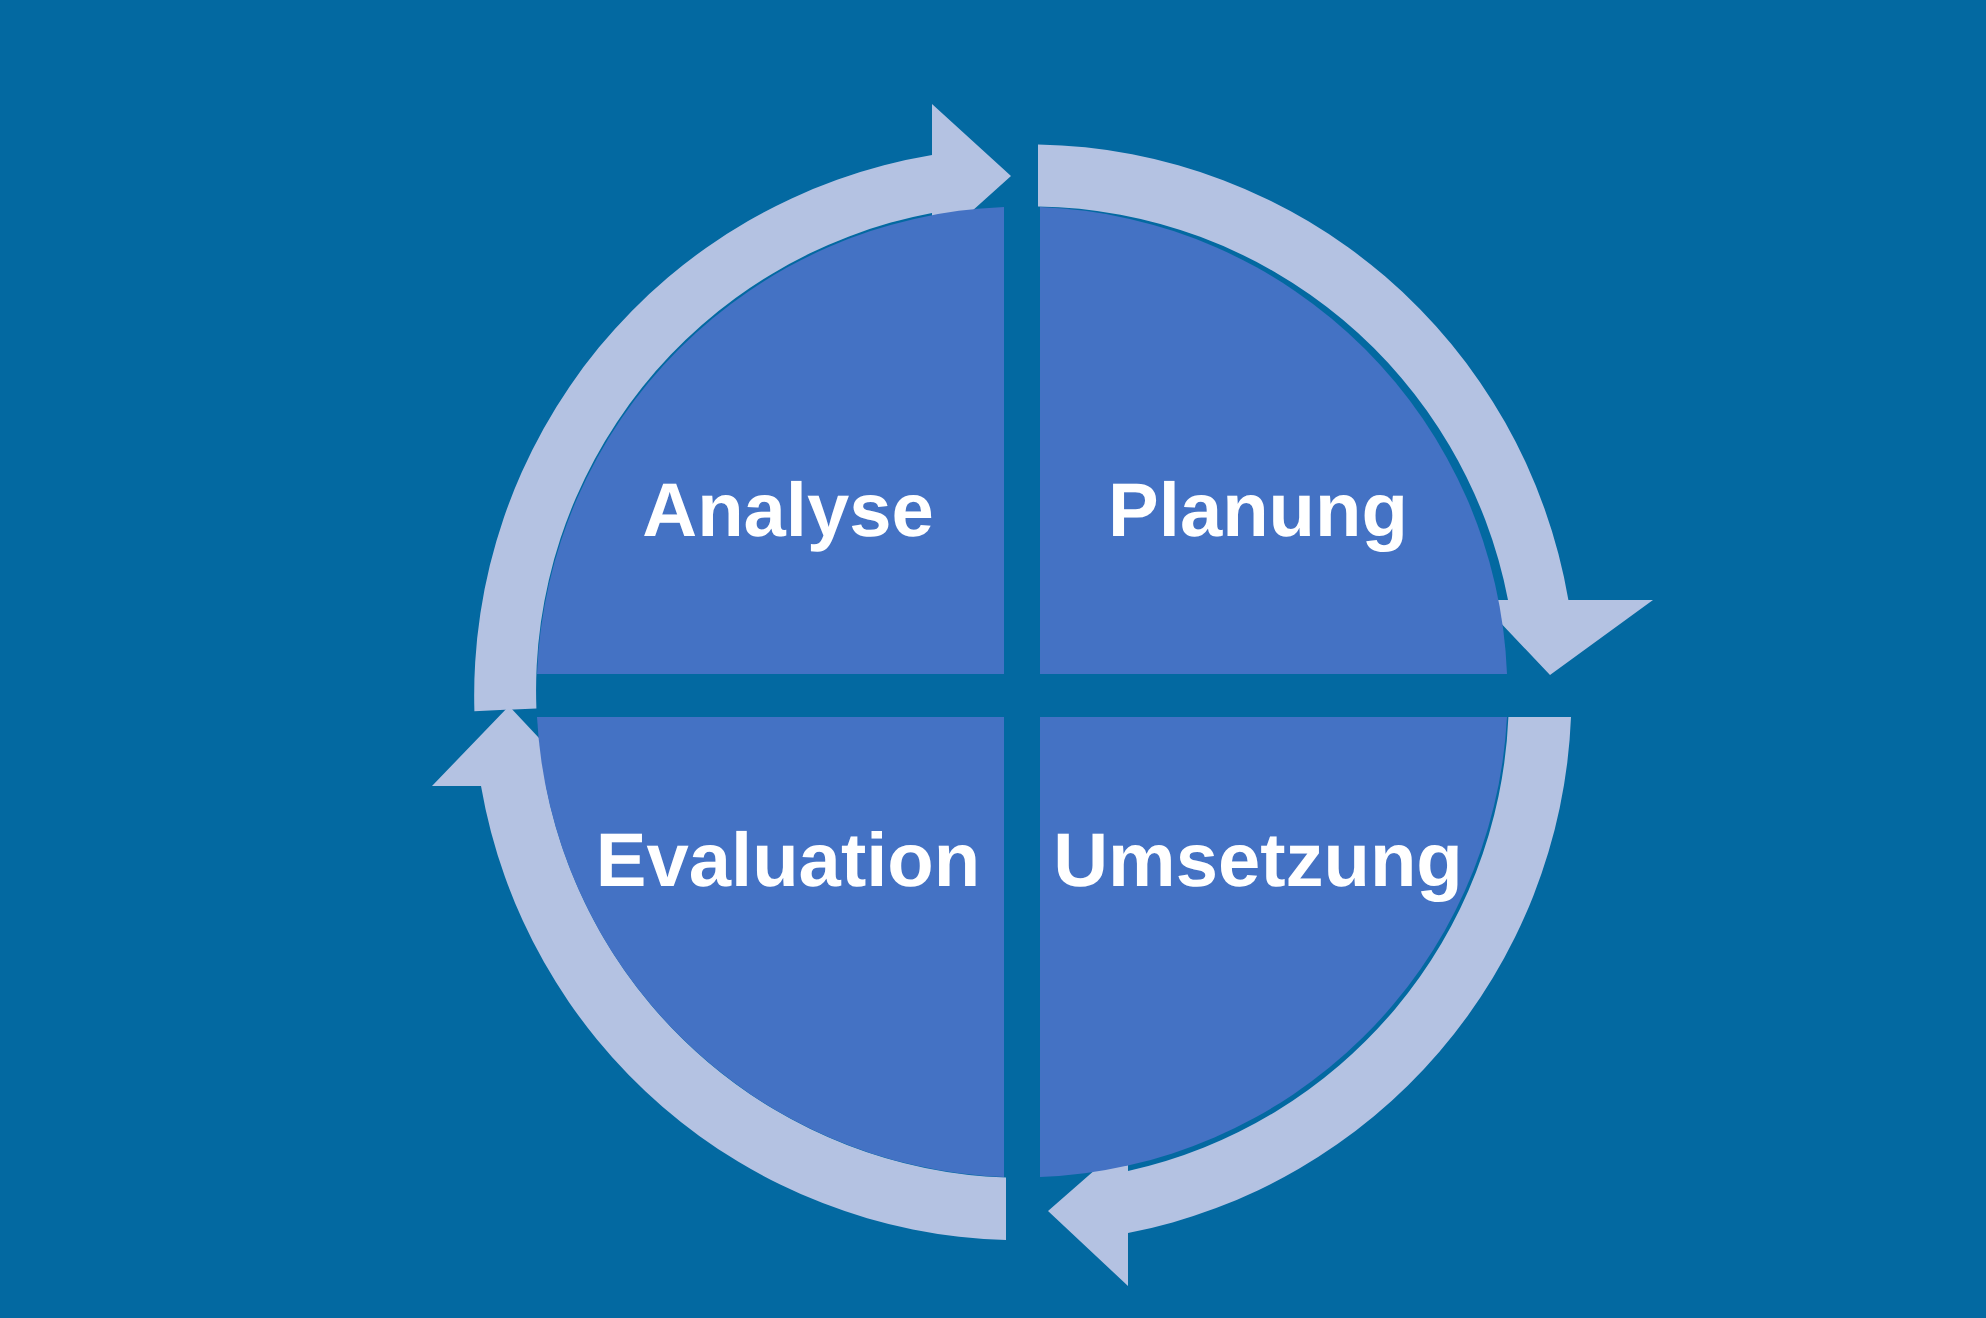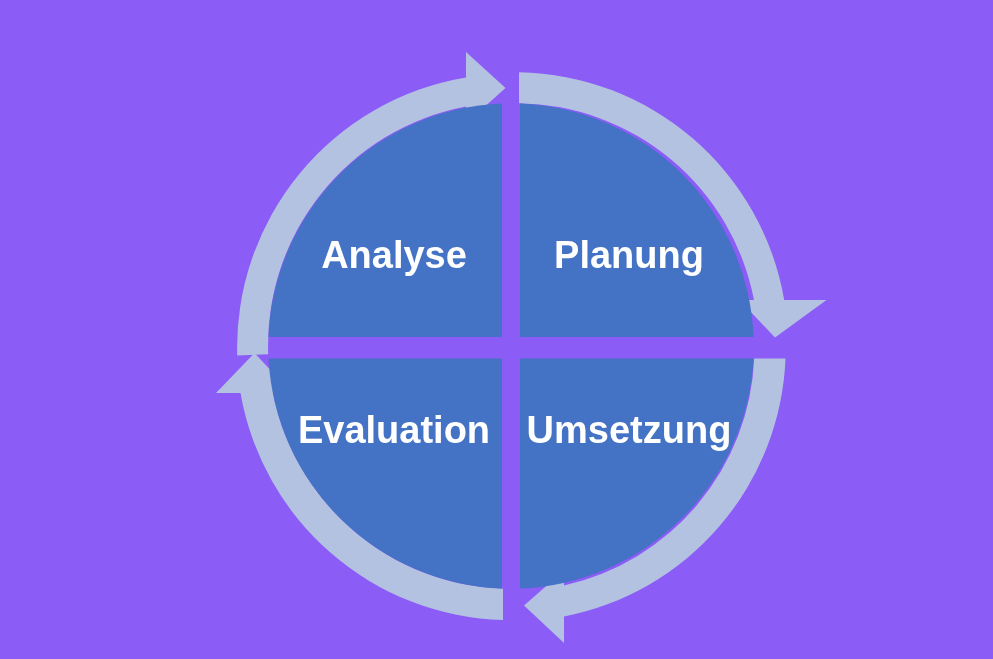--- a/index.html
+++ b/index.html
@@ -34,21 +34,21 @@
     font-size: 38px;
     fill: #ffffff;
     text-anchor: middle;
     dominant-baseline: middle;
     letter-spacing: 0px;
   }
 </style>
 </head>
 <body>
 
-<div id="diagram-root" style="background: #8b5cf6;">
+<div id="diagram-root" style="background: #0369a1;">
   <svg id="cycle-svg" viewBox="0 0 993 659">
 
     <g>
 
       <path fill="#B4C2E2" d="M 237.2 355.6
                A 274 274 0 0 1 466.0 77.5
                L 466.0 52.0
                L 505.5 88.0
                L 466.0 123.5
                L 466.0 106.5

